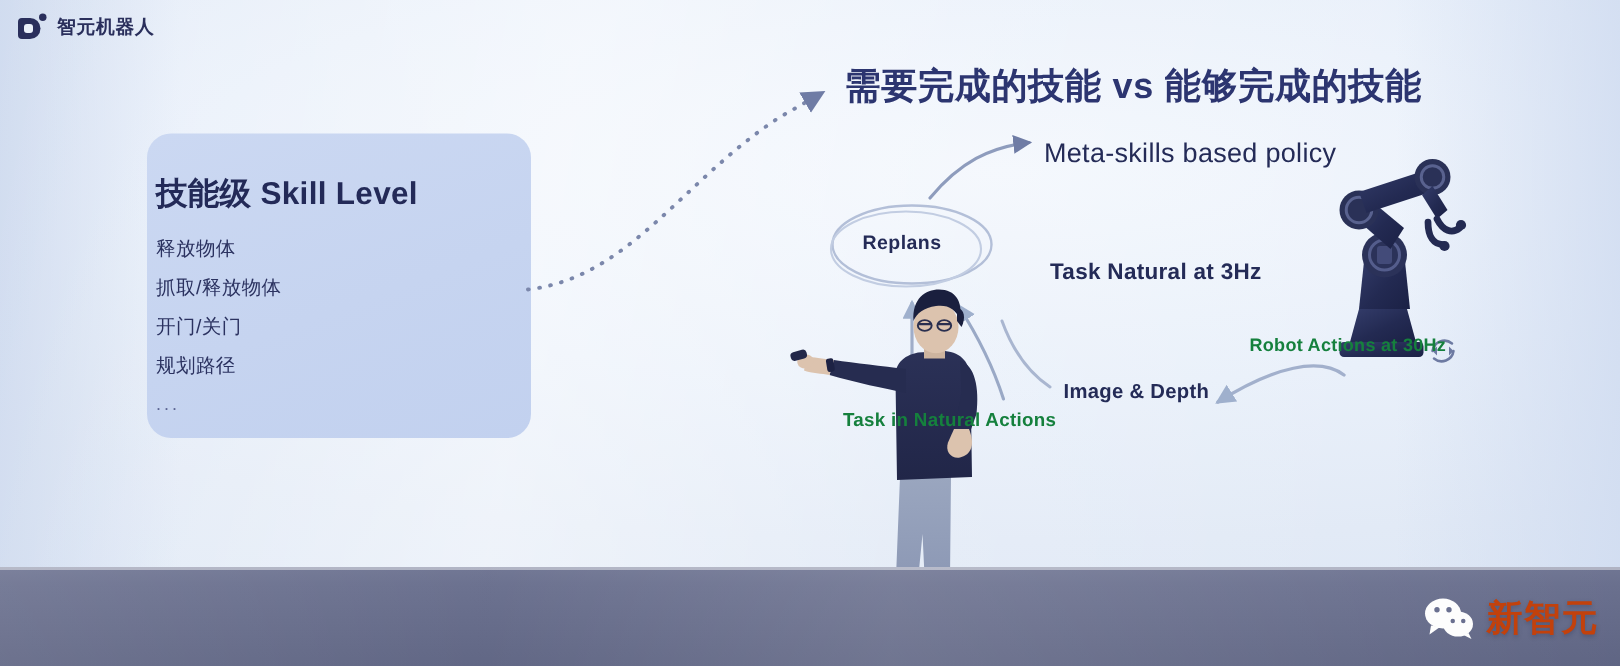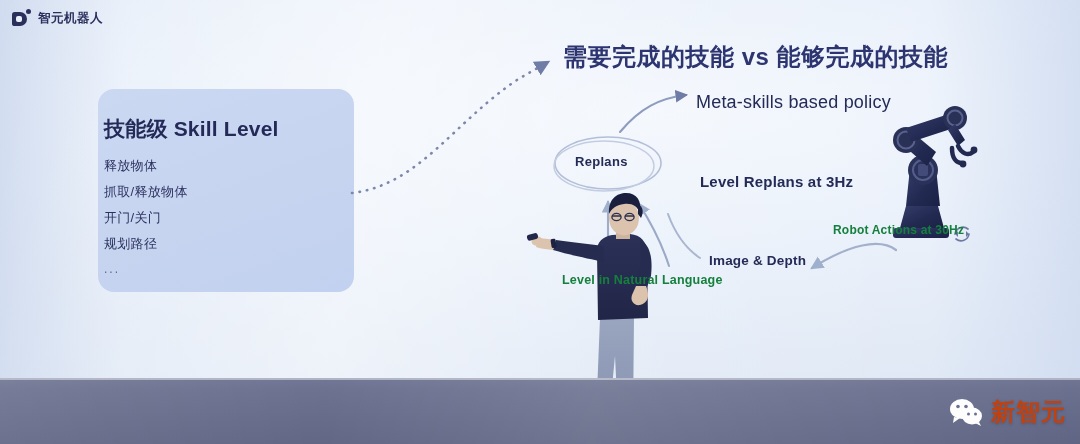--- a/index.html
+++ b/index.html
@@ -280,24 +280,24 @@
       <path d="M638,205 C 643,206 644,212 641,218 L638,214 Z" fill="#1a1f3e"></path>
 
       <path d="M612,216 L621,216 M625,216 L634,216" stroke="#2a2f4f" stroke-width="1.5" fill="none"></path>
       <ellipse cx="616.5" cy="217" rx="4.6" ry="3.6" fill="none" stroke="#2a2f4f" stroke-width="1.3"></ellipse>
       <ellipse cx="629.5" cy="217" rx="4.6" ry="3.6" fill="none" stroke="#2a2f4f" stroke-width="1.3"></ellipse>
     </g>
   </svg>
 
   <div class="workgpt">Replans</div>
   <div class="lbl meta">Meta-skills based policy</div>
-  <div class="lbl replan">Level Replans at 3Hz</div>
+  <div class="lbl replan">Task Natural at 3Hz</div>
   <div class="lbl imgdep">Image &amp; Depth</div>
   <div class="lbl ghost robotact">Robot Actions at 30Hz</div>
-  <div class="lbl ghost tasknl">Level in Natural Language</div>
+  <div class="lbl ghost tasknl">Task in Natural Actions</div>
 
   <div class="floor"></div>
   <div class="floor-sheen"></div>
   <div class="floor-line"></div>
 
   <div class="watermark">
     <svg width="34" height="28" viewBox="0 0 34 28">
       <ellipse cx="13" cy="11" rx="12" ry="10" fill="#fdfdfd"></ellipse>
       <path d="M5,19 L4,25 L11,20 Z" fill="#fdfdfd"></path>
       <circle cx="9" cy="8.5" r="1.8" fill="#6a7090"></circle>

